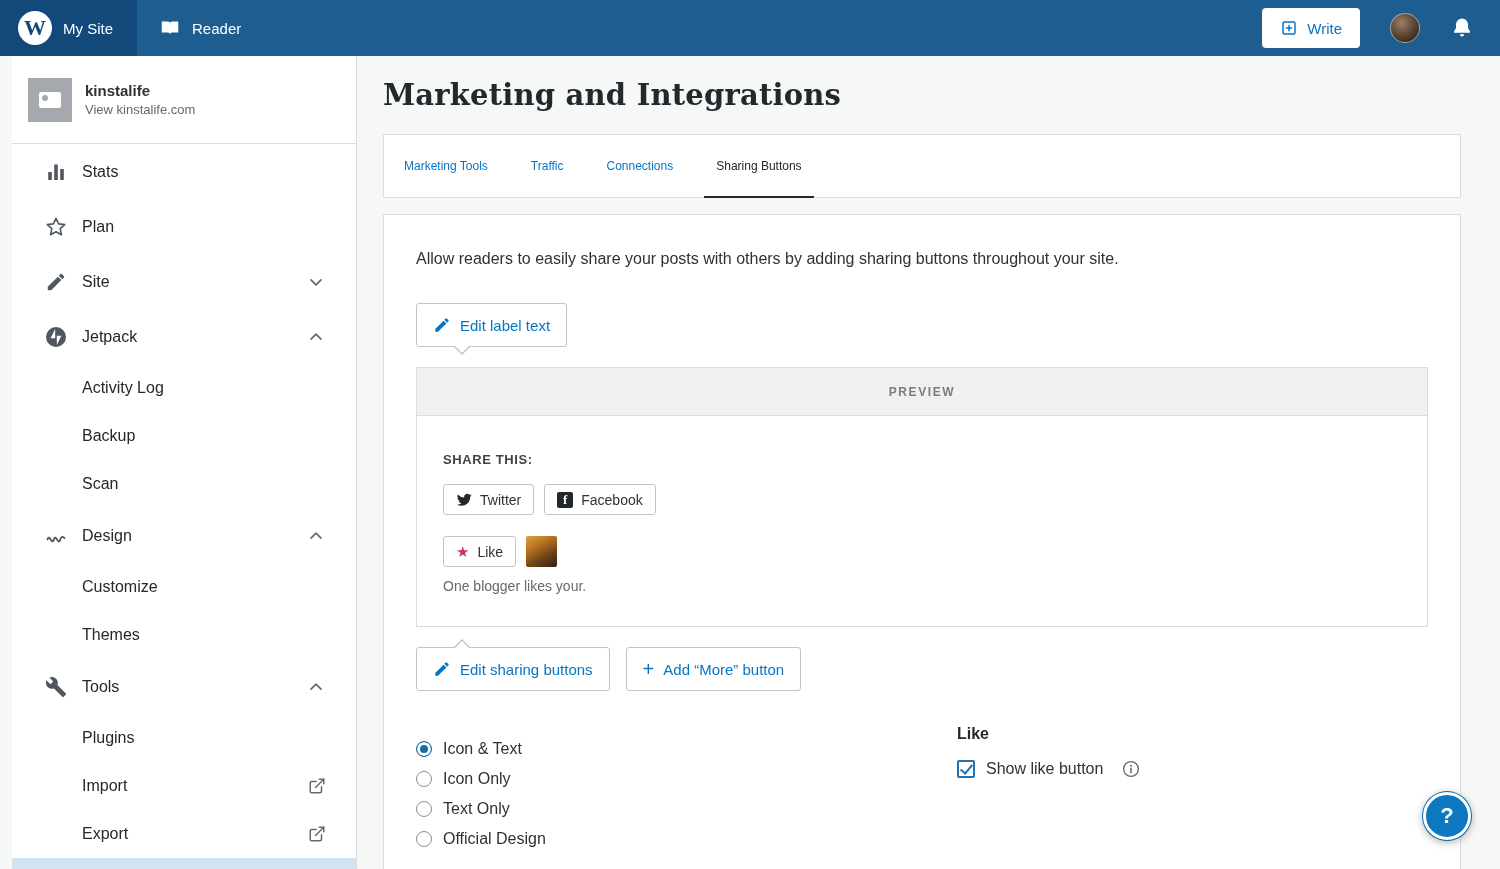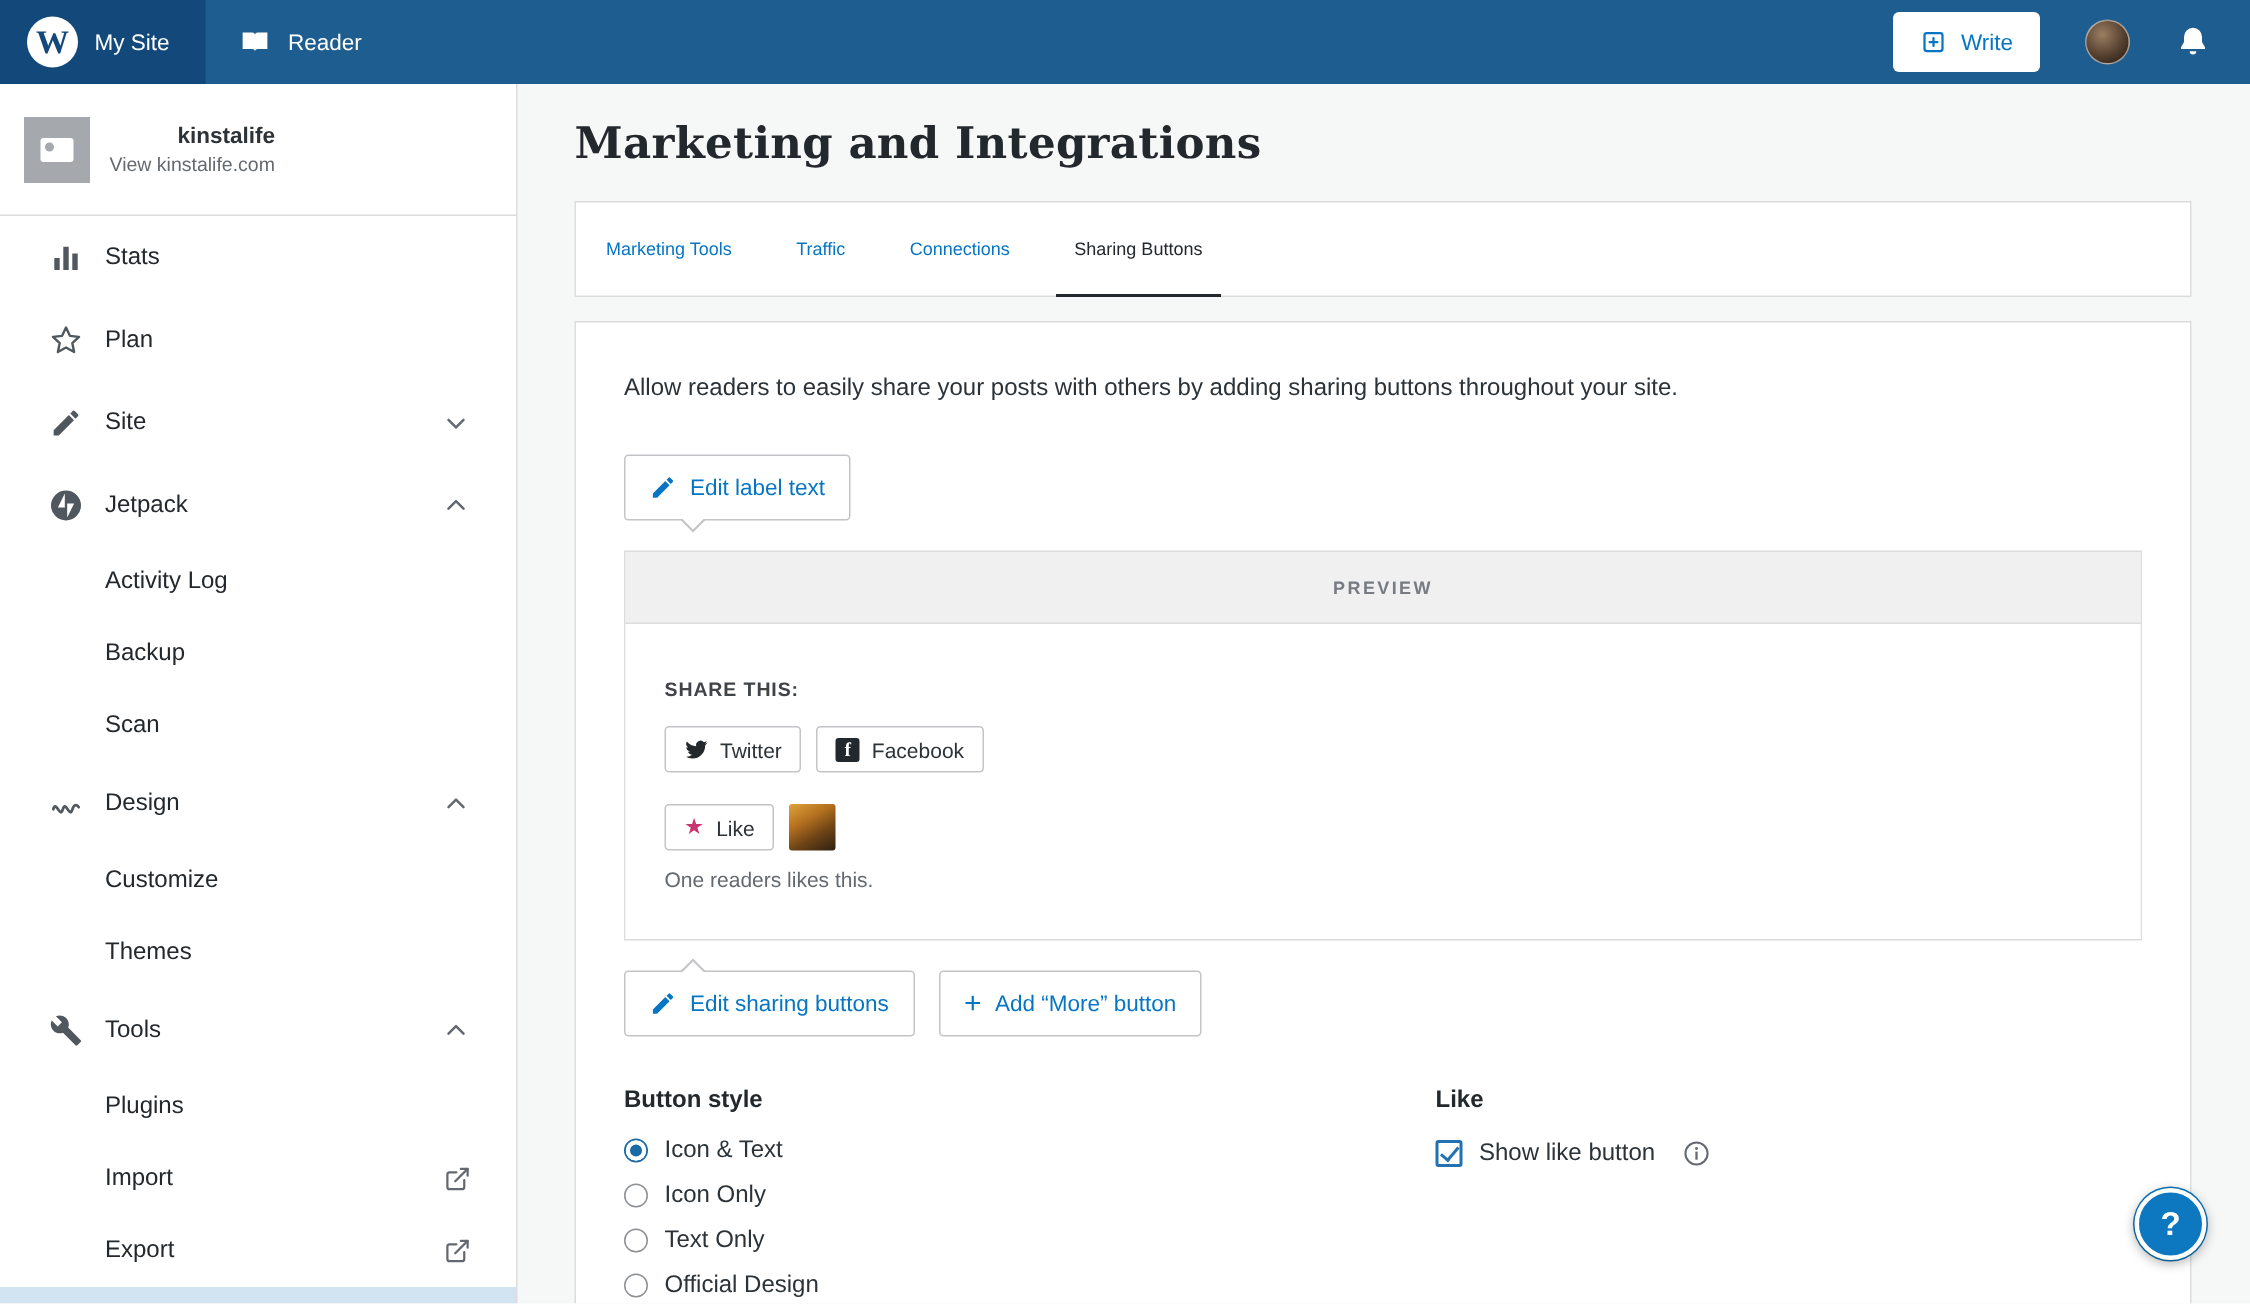--- a/index.html
+++ b/index.html
@@ -12,21 +12,21 @@
   .mh-mysite { display:flex; align-items:center; gap:11px; background:#12497a; height:100%; padding:0 24px 0 18px; color:#fff; cursor:pointer; }
   .wp-logo { width:34px; height:34px; border-radius:50%; background:#fff; color:#12497a; display:flex; align-items:center; justify-content:center; font-family:"Liberation Serif","DejaVu Serif",serif; font-weight:bold; font-size:22px; line-height:1; }
   .mh-label { font-size:15px; color:#fff; }
   .mh-reader { display:flex; align-items:center; gap:11px; height:100%; padding:0 22px; color:#fff; cursor:pointer; }
   .mh-right { display:flex; align-items:center; padding-right:26px; }
   .write-btn { display:flex; align-items:center; gap:9px; background:#fff; border:none; border-radius:4px; height:40px; padding:0 18px; color:#0675c4; font-size:15px; cursor:pointer; }
   .mh-avatar { width:30px; height:30px; border-radius:50%; margin-left:30px; background:radial-gradient(circle at 38% 32%, #9b7e63, #55402f 55%, #241a12 95%); border:1px solid rgba(255,255,255,.5); cursor:pointer; }
   .mh-bell { margin-left:30px; cursor:pointer; display:flex; align-items:center; }
 
   
-  .sidebar { position:absolute; top:56px; left:0; width:345px; bottom:0; background:#fff; border-right:1px solid #dcdcde; overflow:hidden;text-align:right; }
+  .sidebar { position:absolute; top:56px; left:12px; width:345px; bottom:0; background:#fff; border-right:1px solid #dcdcde; overflow:hidden; }
   .site-card { display:flex; align-items:center; gap:13px; height:88px; padding:0 16px; border-bottom:1px solid #dcdcde; cursor:pointer; }
   .site-icon { width:44px; height:44px; background:#a5a9ad; display:flex; align-items:center; justify-content:center; flex:none; }
   .site-icon-inner { width:22px; height:16px; background:#fff; border-radius:2px; position:relative; }
   .site-icon-inner::after { content:""; position:absolute; left:3px; top:3px; width:6px; height:6px; border-radius:50%; background:#a5a9ad; }
   .site-name { font-size:15px; font-weight:bold; color:#2c3338; }
   .site-view { font-size:13px; color:#646970; margin-top:3px; }
   .nav-item { display:flex; align-items:center; height:55px; padding:0 30px 0 32px; font-size:16px; color:#23282d; cursor:pointer; }
   .nav-icon { width:24px; height:24px; margin-right:14px; color:#50575e; flex:none; display:flex; align-items:center; justify-content:center; }
   .chev { margin-left:auto; color:#646970; display:flex; align-items:center; }
   .nav-sub { height:48px; padding-left:70px; }
@@ -298,42 +298,41 @@
             <span>Facebook</span>
           </button>
         </div>
         <div class="like-row">
           <button class="share-btn">
             <span class="like-star">★</span>
             <span>Like</span>
           </button>
           <span class="liker-avatar"></span>
         </div>
-        <div class="likes-text">One readers likes this.</div>
+        <div class="likes-text">One blogger likes your.</div>
       </div>
     </div>
 
     <div class="action-row">
       <button class="btn-outline notch-up">
         <span style="display:flex;">
           <svg width="18" height="18" viewBox="0 0 24 24" fill="#0675c4">
               <path d="M3 17.25V21h3.75L17.81 9.94l-3.75-3.75L3 17.25zm17.71-10.21a.996.996 0 0 0 0-1.41l-2.34-2.34a.996.996 0 0 0-1.41 0l-1.83 1.83 3.75 3.75 1.83-1.83z"></path>
             </svg>
         </span>
         <span>Edit sharing buttons</span>
       </button>
       <button class="btn-outline">
         <span style="font-size:20px;line-height:1;">+</span>
         <span>Add “More” button</span>
       </button>
     </div>
 
     <div class="settings">
       <div class="col-left">
-        <div class="col-h">Button style</div>
         <div class="opt-group">
           <div class="opt-row">
             <span class="radio selected"></span>
             <span>Icon &amp; Text</span>
           </div>
           <div class="opt-row">
             <span class="radio"></span>
             <span>Icon Only</span>
           </div>
           <div class="opt-row">

